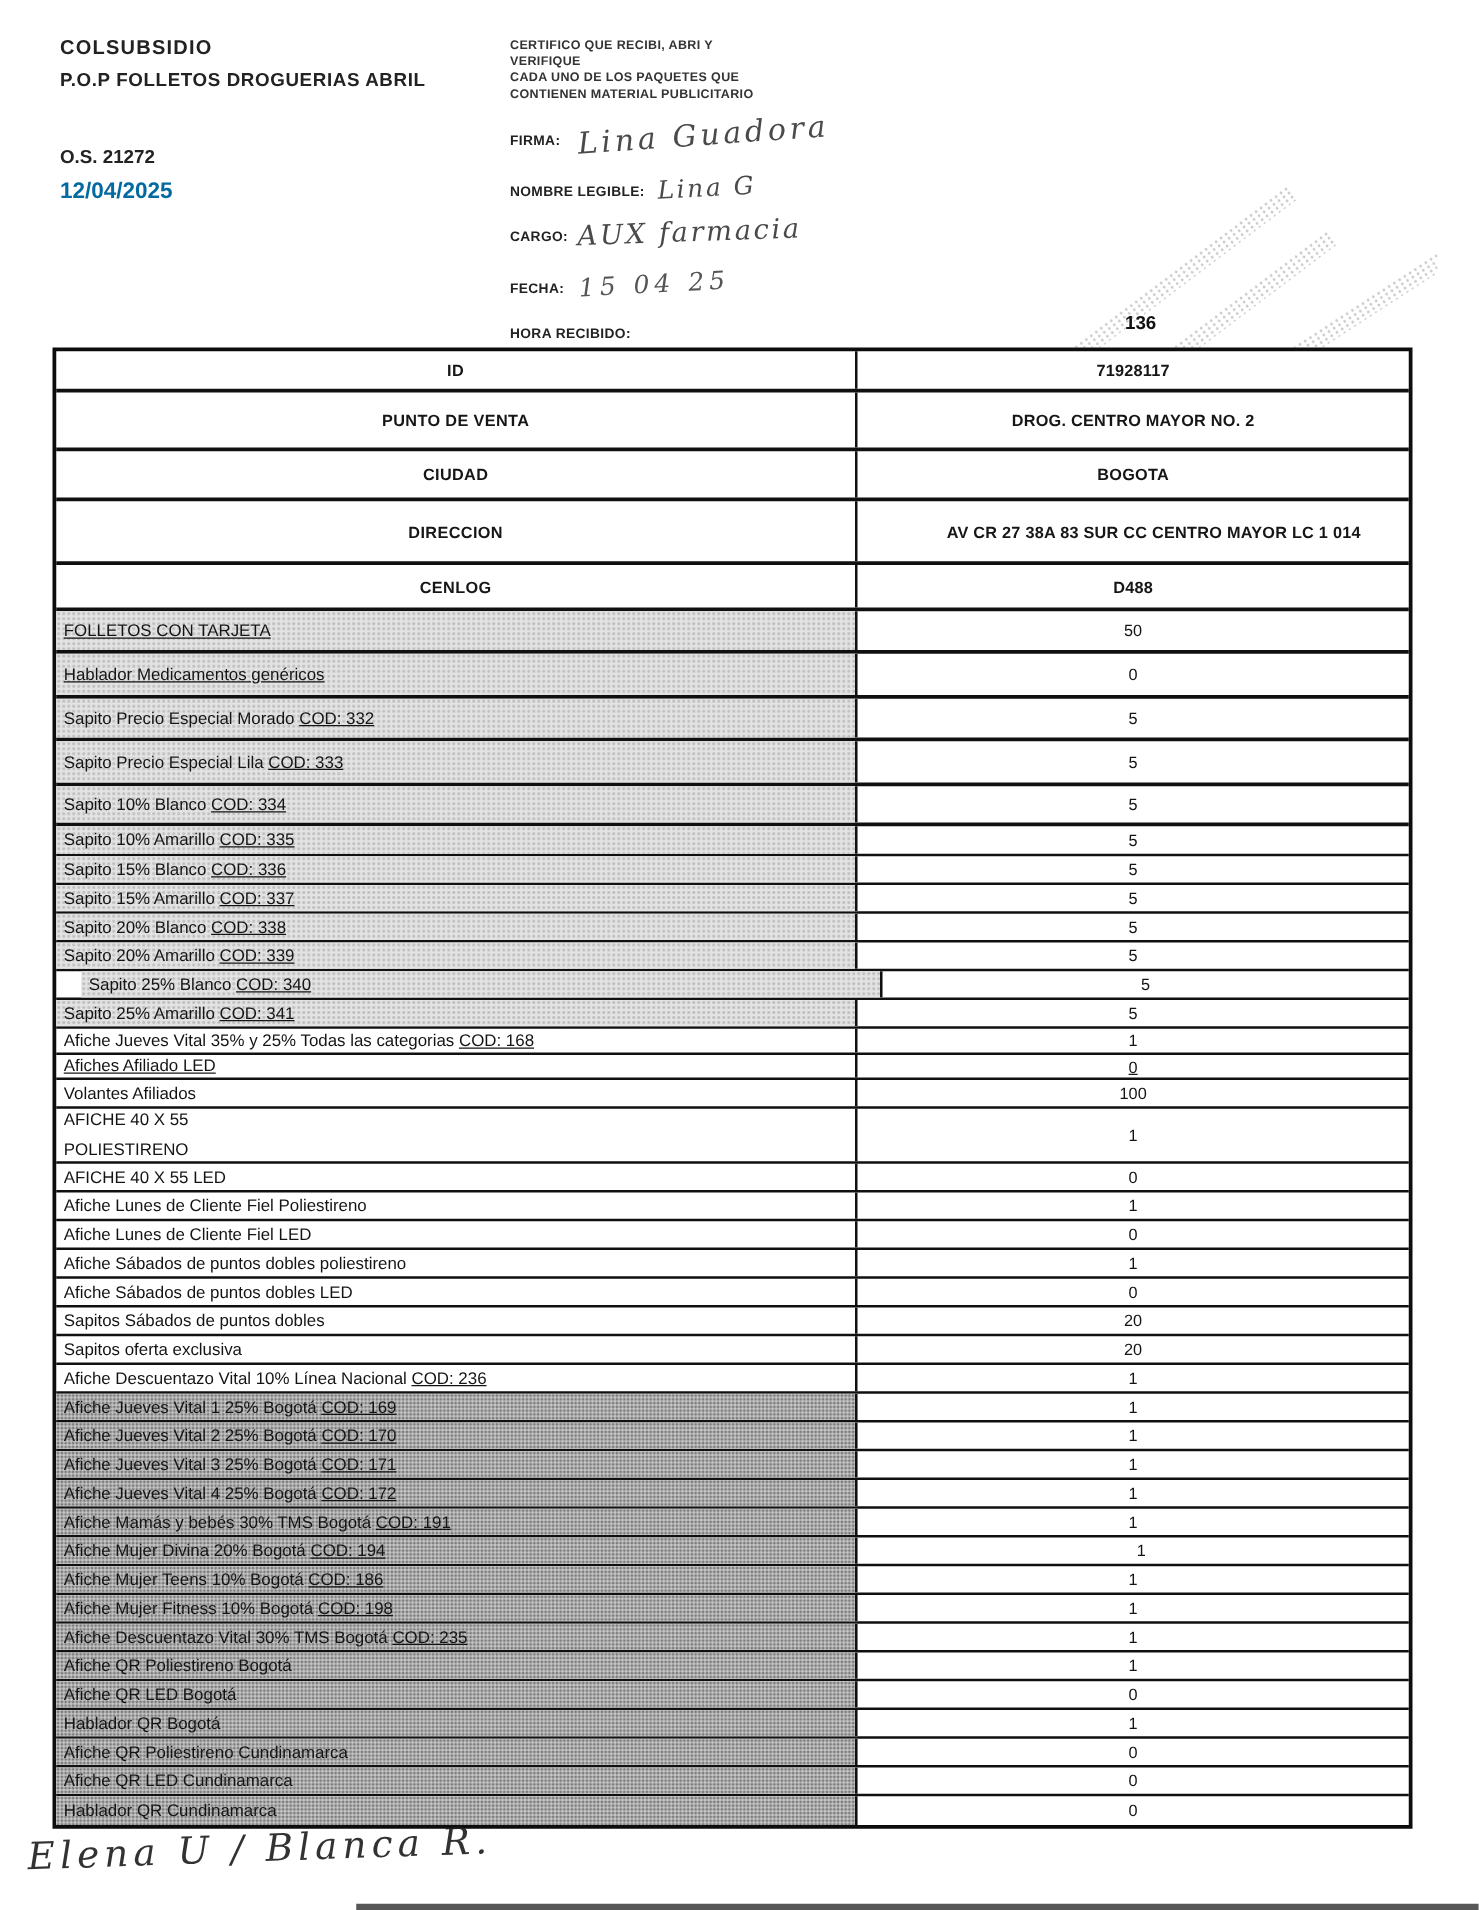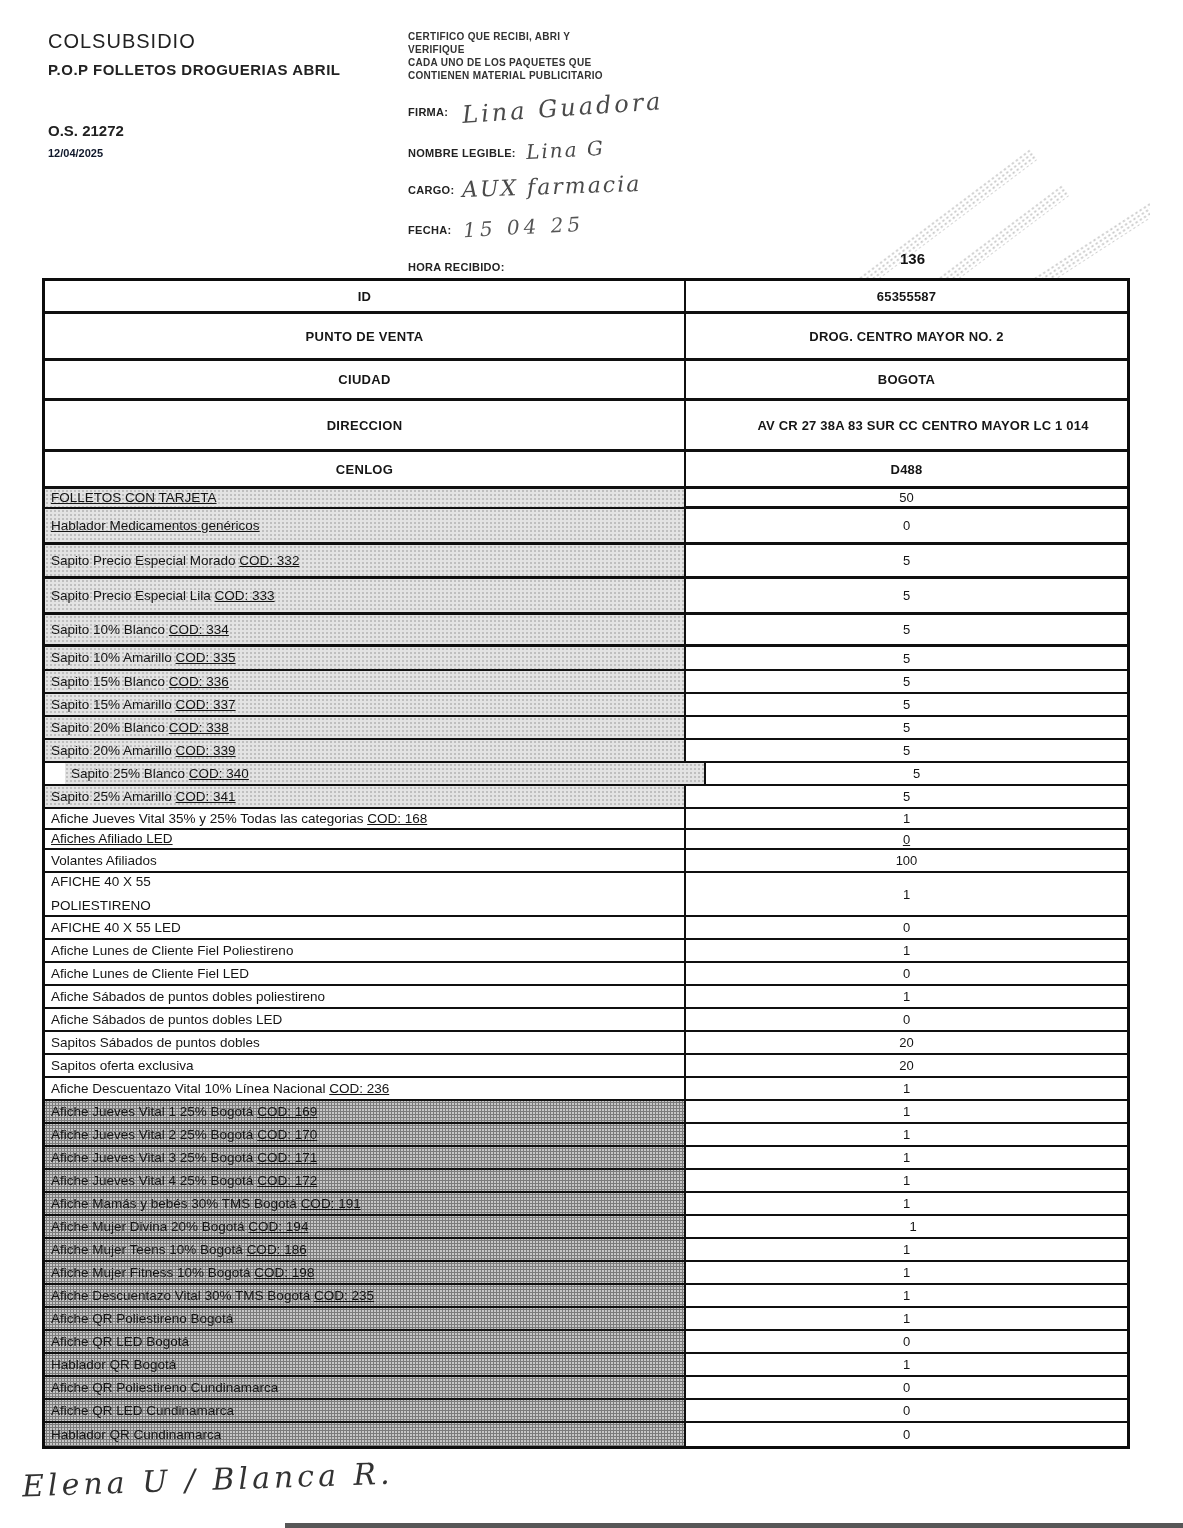--- a/index.html
+++ b/index.html
@@ -7,24 +7,24 @@
   body {
     width:1183px; height:1528px; position:relative;
     font-family:"Liberation Sans", sans-serif;
     color:#1a1a1a; overflow:hidden;
     -webkit-font-smoothing:none;
   }
   .scan-page { position:absolute; inset:0; background:#fff; }
 
   
   .hdr-left { position:absolute; left:48px; top:30px; width:360px; }
-  .company { font-size:20px; font-weight:normal; letter-spacing:1px; color:#222; }
+  .company { font-size:16px; font-weight:bold; letter-spacing:1px; color:#222; }
   .doc-title { font-size:15px; font-weight:bold; letter-spacing:.5px; margin-top:8px; color:#222; }
   .os-number { font-size:15px; font-weight:bold; margin-top:44px; color:#222; }
-  .doc-date { font-size:11px; font-weight:bold; margin-top:8px; color:#0f172a; }
+  .doc-date { font-size:18px; font-weight:bold; margin-top:8px; color:#0369a1; }
 
   
   .hdr-right { position:absolute; left:408px; top:30px; width:480px; }
   .cert-line { font-size:10px; font-weight:bold; color:#333; letter-spacing:.3px; line-height:13px; }
   .form-fields { margin-top:10px; }
   .form-field { position:relative; font-size:11px; font-weight:bold; color:#222; letter-spacing:.3px; }
   .ff-firma   { margin-top:12px; }
   .ff-nombre  { margin-top:16px; }
   .ff-cargo   { margin-top:12px; }
   .ff-fecha   { margin-top:16px; }
@@ -121,21 +121,21 @@
     <div class="stamp-line s2"></div>
     <div class="stamp-line s3"></div>
   </div>
 
   <div class="big-table" id="big-table">
       <div class="t-row info-row thick" style="height: 33px;">
         <div class="cell-l">
           <span class="info-label">ID</span>
         </div>
         <div class="cell-r">
-          <span class="info-value">65355587</span>
+          <span class="info-value">71928117</span>
         </div>
       </div>
       <div class="t-row info-row thick" style="height: 47px;">
         <div class="cell-l">
           <span class="info-label">PUNTO DE VENTA</span>
         </div>
         <div class="cell-r">
           <span class="info-value">DROG. CENTRO MAYOR NO. 2</span>
         </div>
       </div>
@@ -156,21 +156,21 @@
         </div>
       </div>
       <div class="t-row info-row thick" style="height: 37px;">
         <div class="cell-l">
           <span class="info-label">CENLOG</span>
         </div>
         <div class="cell-r">
           <span class="info-value">D488</span>
         </div>
       </div>
-      <div class="t-row thick" style="height: 20px;">
+      <div class="t-row thick" style="height: 34px;">
         <div class="cell-l shade-light">
           <div class="item-label u-full">FOLLETOS CON TARJETA</div>
         </div>
         <div class="cell-r">
           <span class="item-qty">50</span>
         </div>
       </div>
       <div class="t-row thick" style="height: 36px;">
         <div class="cell-l shade-light">
           <div class="item-label u-full">Hablador Medicamentos genéricos</div>

